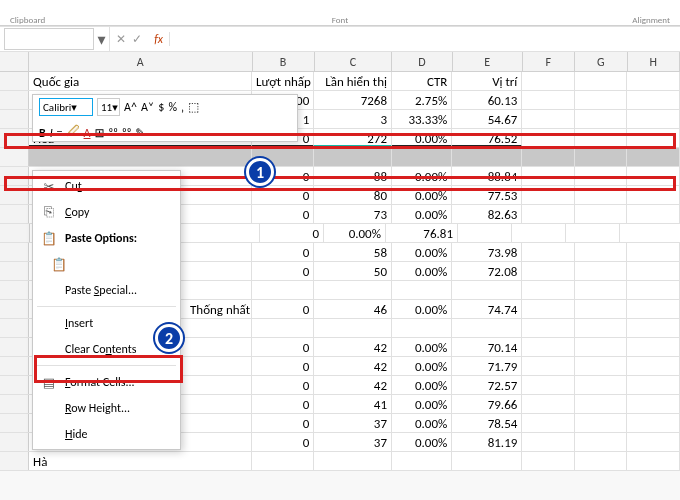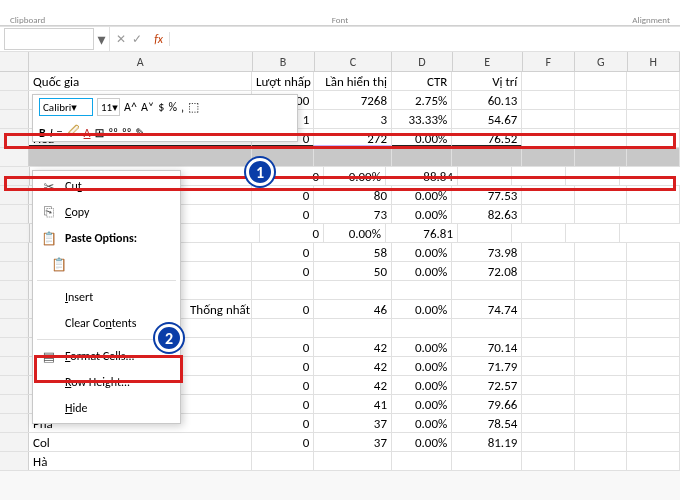--- a/index.html
+++ b/index.html
@@ -114,21 +114,21 @@
     <div class="cell col-D num ">33.33%</div>
     <div class="cell col-E num ">54.67</div>
     <div class="cell col-F"></div>
     <div class="cell col-G"></div>
     <div class="cell col-H"></div>
       </div>
       <div class="row">
     <div class="row-h"></div>
     <div class="cell col-A" style="border-bottom:2px solid #222">Hoa</div>
     <div class="cell col-B num " style="border-bottom:2px solid #222">0</div>
-    <div class="cell col-C num " style="border-bottom:2px solid #c4b5fd">272</div>
+    <div class="cell col-C num " style="border-bottom:2px solid #14b8a6">272</div>
     <div class="cell col-D num " style="border-bottom:2px solid #222">0.00%</div>
     <div class="cell col-E num " style="border-bottom:2px solid #222">76.52</div>
     <div class="cell col-F"></div>
     <div class="cell col-G"></div>
     <div class="cell col-H"></div>
       </div>
       <div class="row sel">
     <div class="row-h"></div>
     <div class="cell col-A"></div>
     <div class="cell col-B num "></div>
@@ -136,20 +136,21 @@
     <div class="cell col-D num "></div>
     <div class="cell col-E num "></div>
     <div class="cell col-F"></div>
     <div class="cell col-G"></div>
     <div class="cell col-H"></div>
       </div>
       <div class="row">
     <div class="row-h"></div>
     <div class="cell col-A">Vư</div>
     <div class="cell col-B num strike">0</div>
+    <div class="cell col-C num strike">88</div>
     <div class="cell col-D num strike">0.00%</div>
     <div class="cell col-E num strike">88.84</div>
     <div class="cell col-F"></div>
     <div class="cell col-G"></div>
     <div class="cell col-H"></div>
       </div>
       <div class="row">
     <div class="row-h"></div>
     <div class="cell col-A">Mal</div>
     <div class="cell col-B num ">0</div>
@@ -349,20 +350,23 @@
     <span class="ctx-ico">⎘</span>
     <span><u class="mn">C</u>opy</span>
   </div>
   <div class="ctx-item hdr">
     <span class="ctx-ico">📋</span>
     <span>Paste Options:</span>
   </div>
   <div class="ctx-item ctx-indent">
     <span class="ctx-ico" style="left:18px">📋</span>
   </div>
+  <div class="ctx-item">
+    <span>Paste <u class="mn">S</u>pecial...</span>
+  </div>
   <div class="ctx-sep"></div>
   <div class="ctx-item">
     <span><u class="mn">I</u>nsert</span>
   </div>
   <div class="ctx-item">
     <span>Clear Co<u class="mn">n</u>tents</span>
   </div>
   <div class="ctx-sep"></div>
   <div class="ctx-item">
     <span class="ctx-ico">▤</span>

